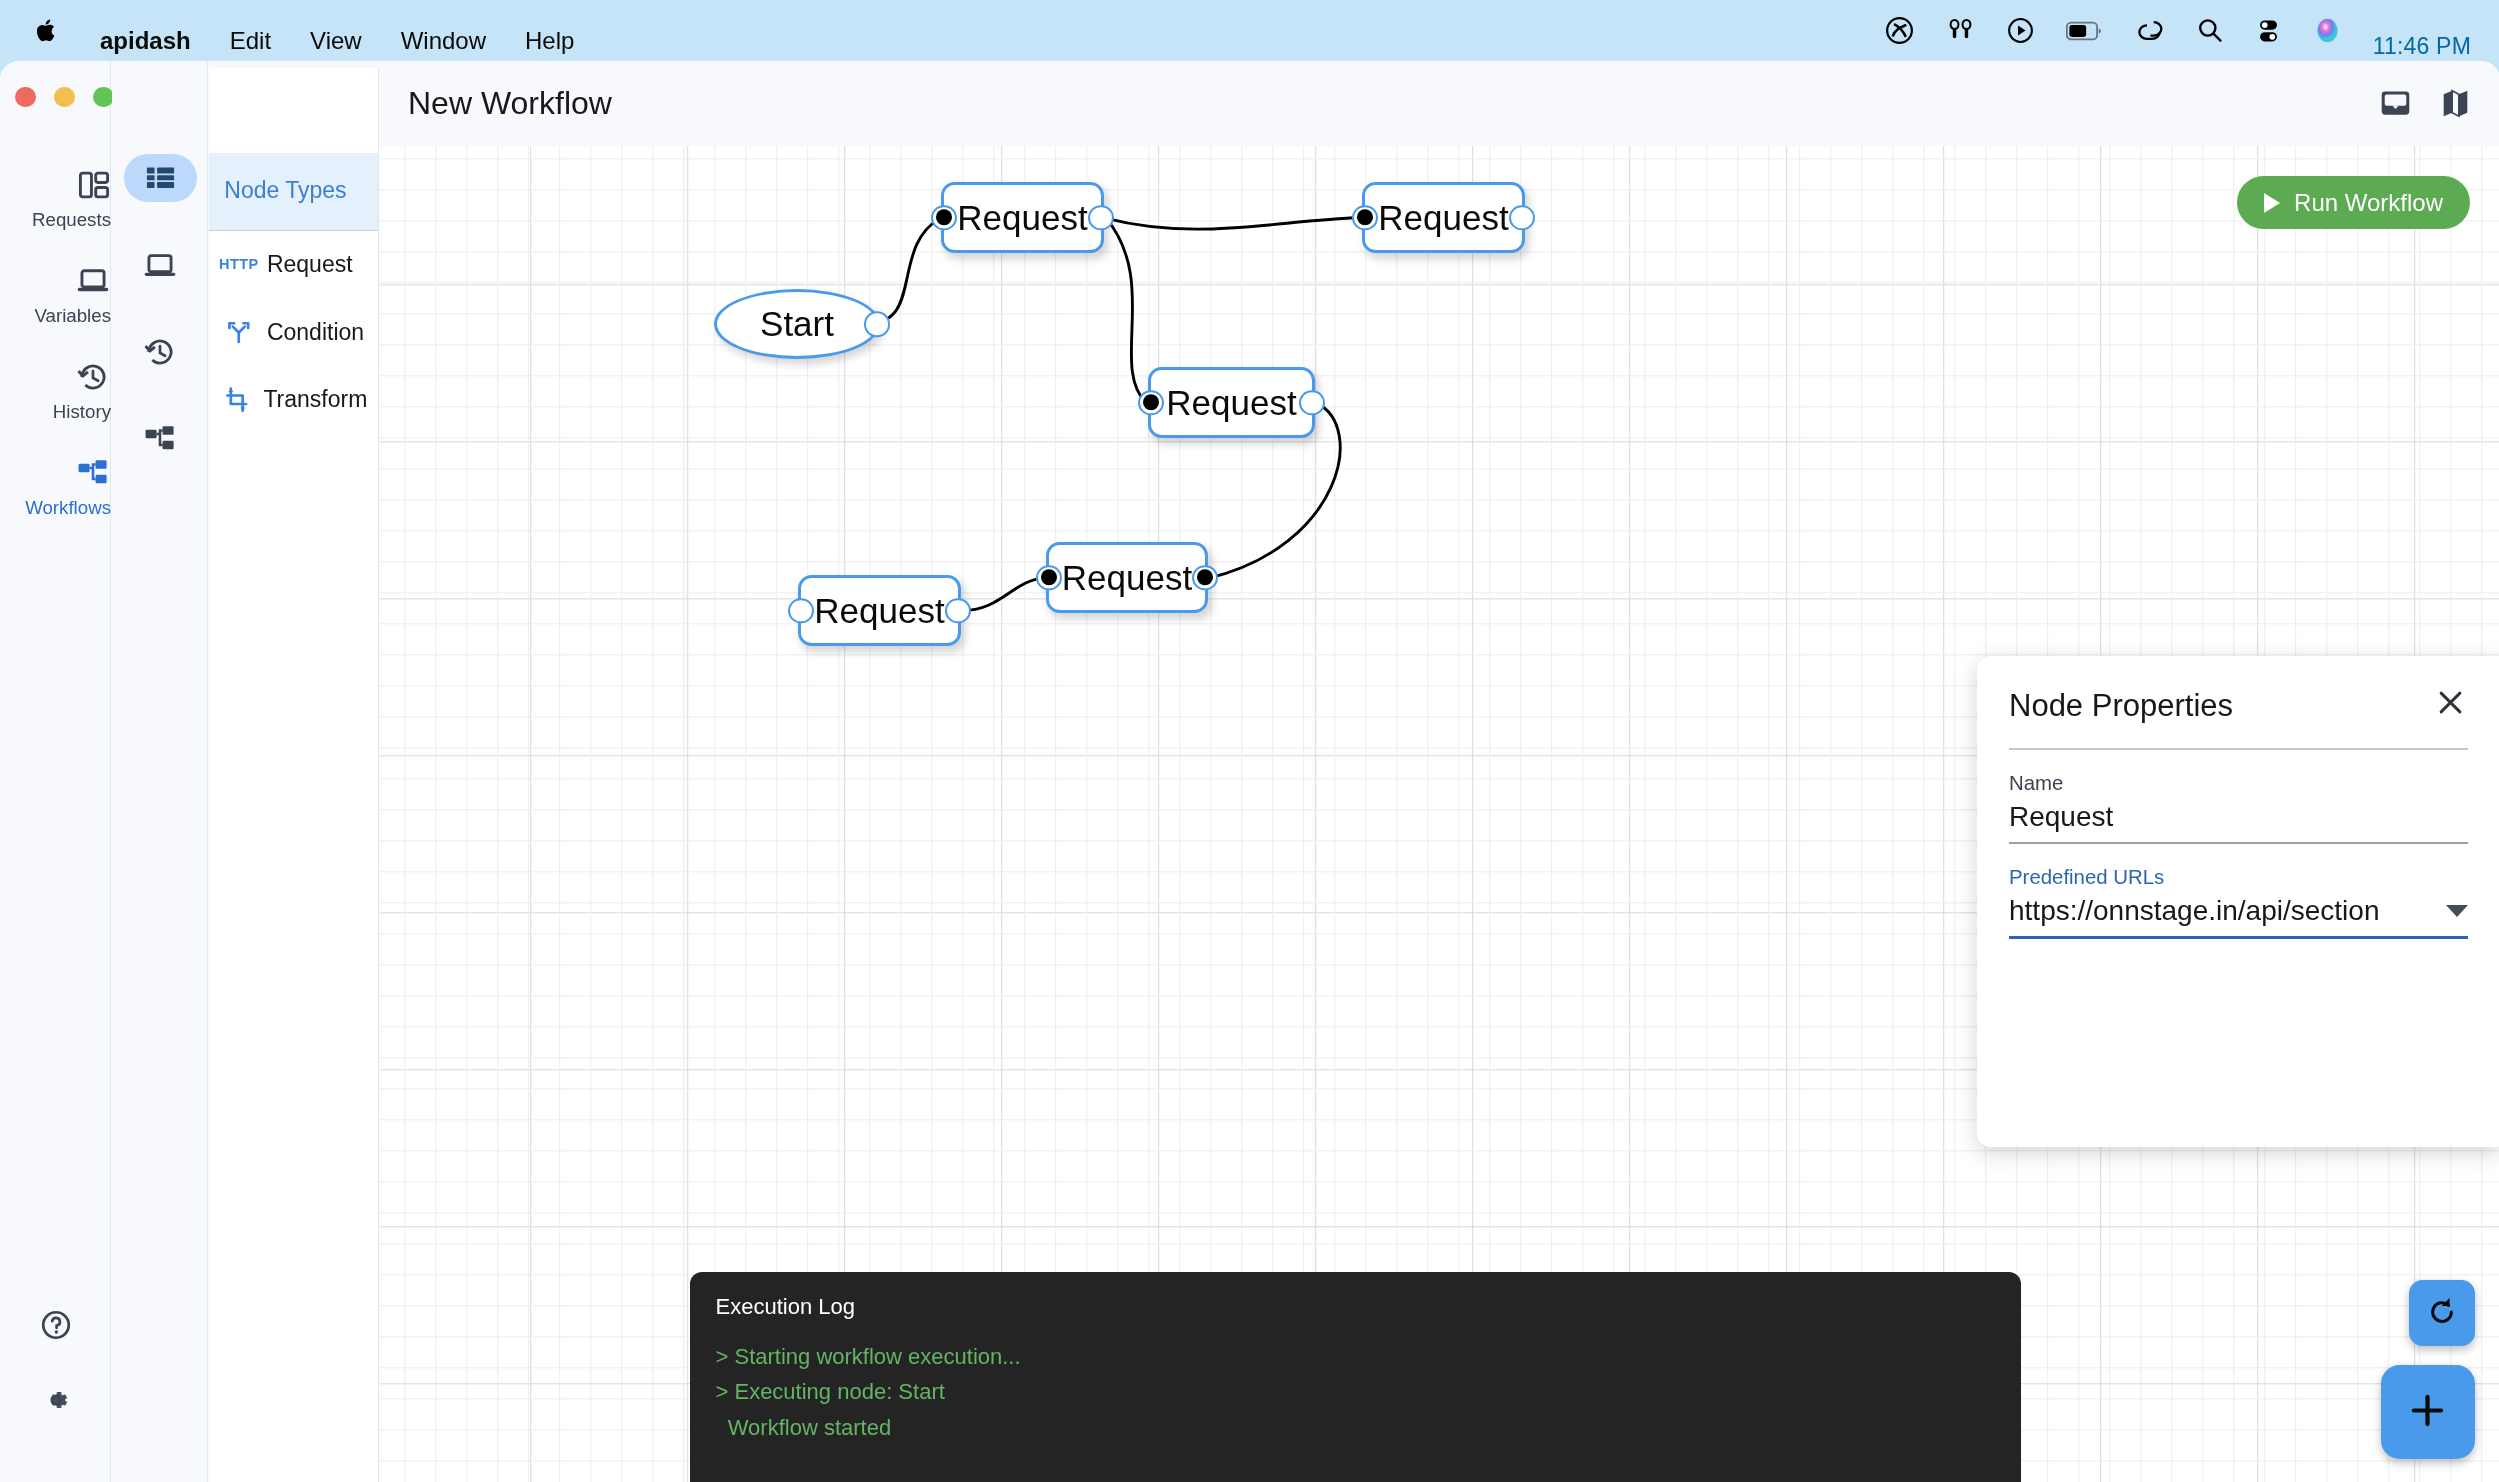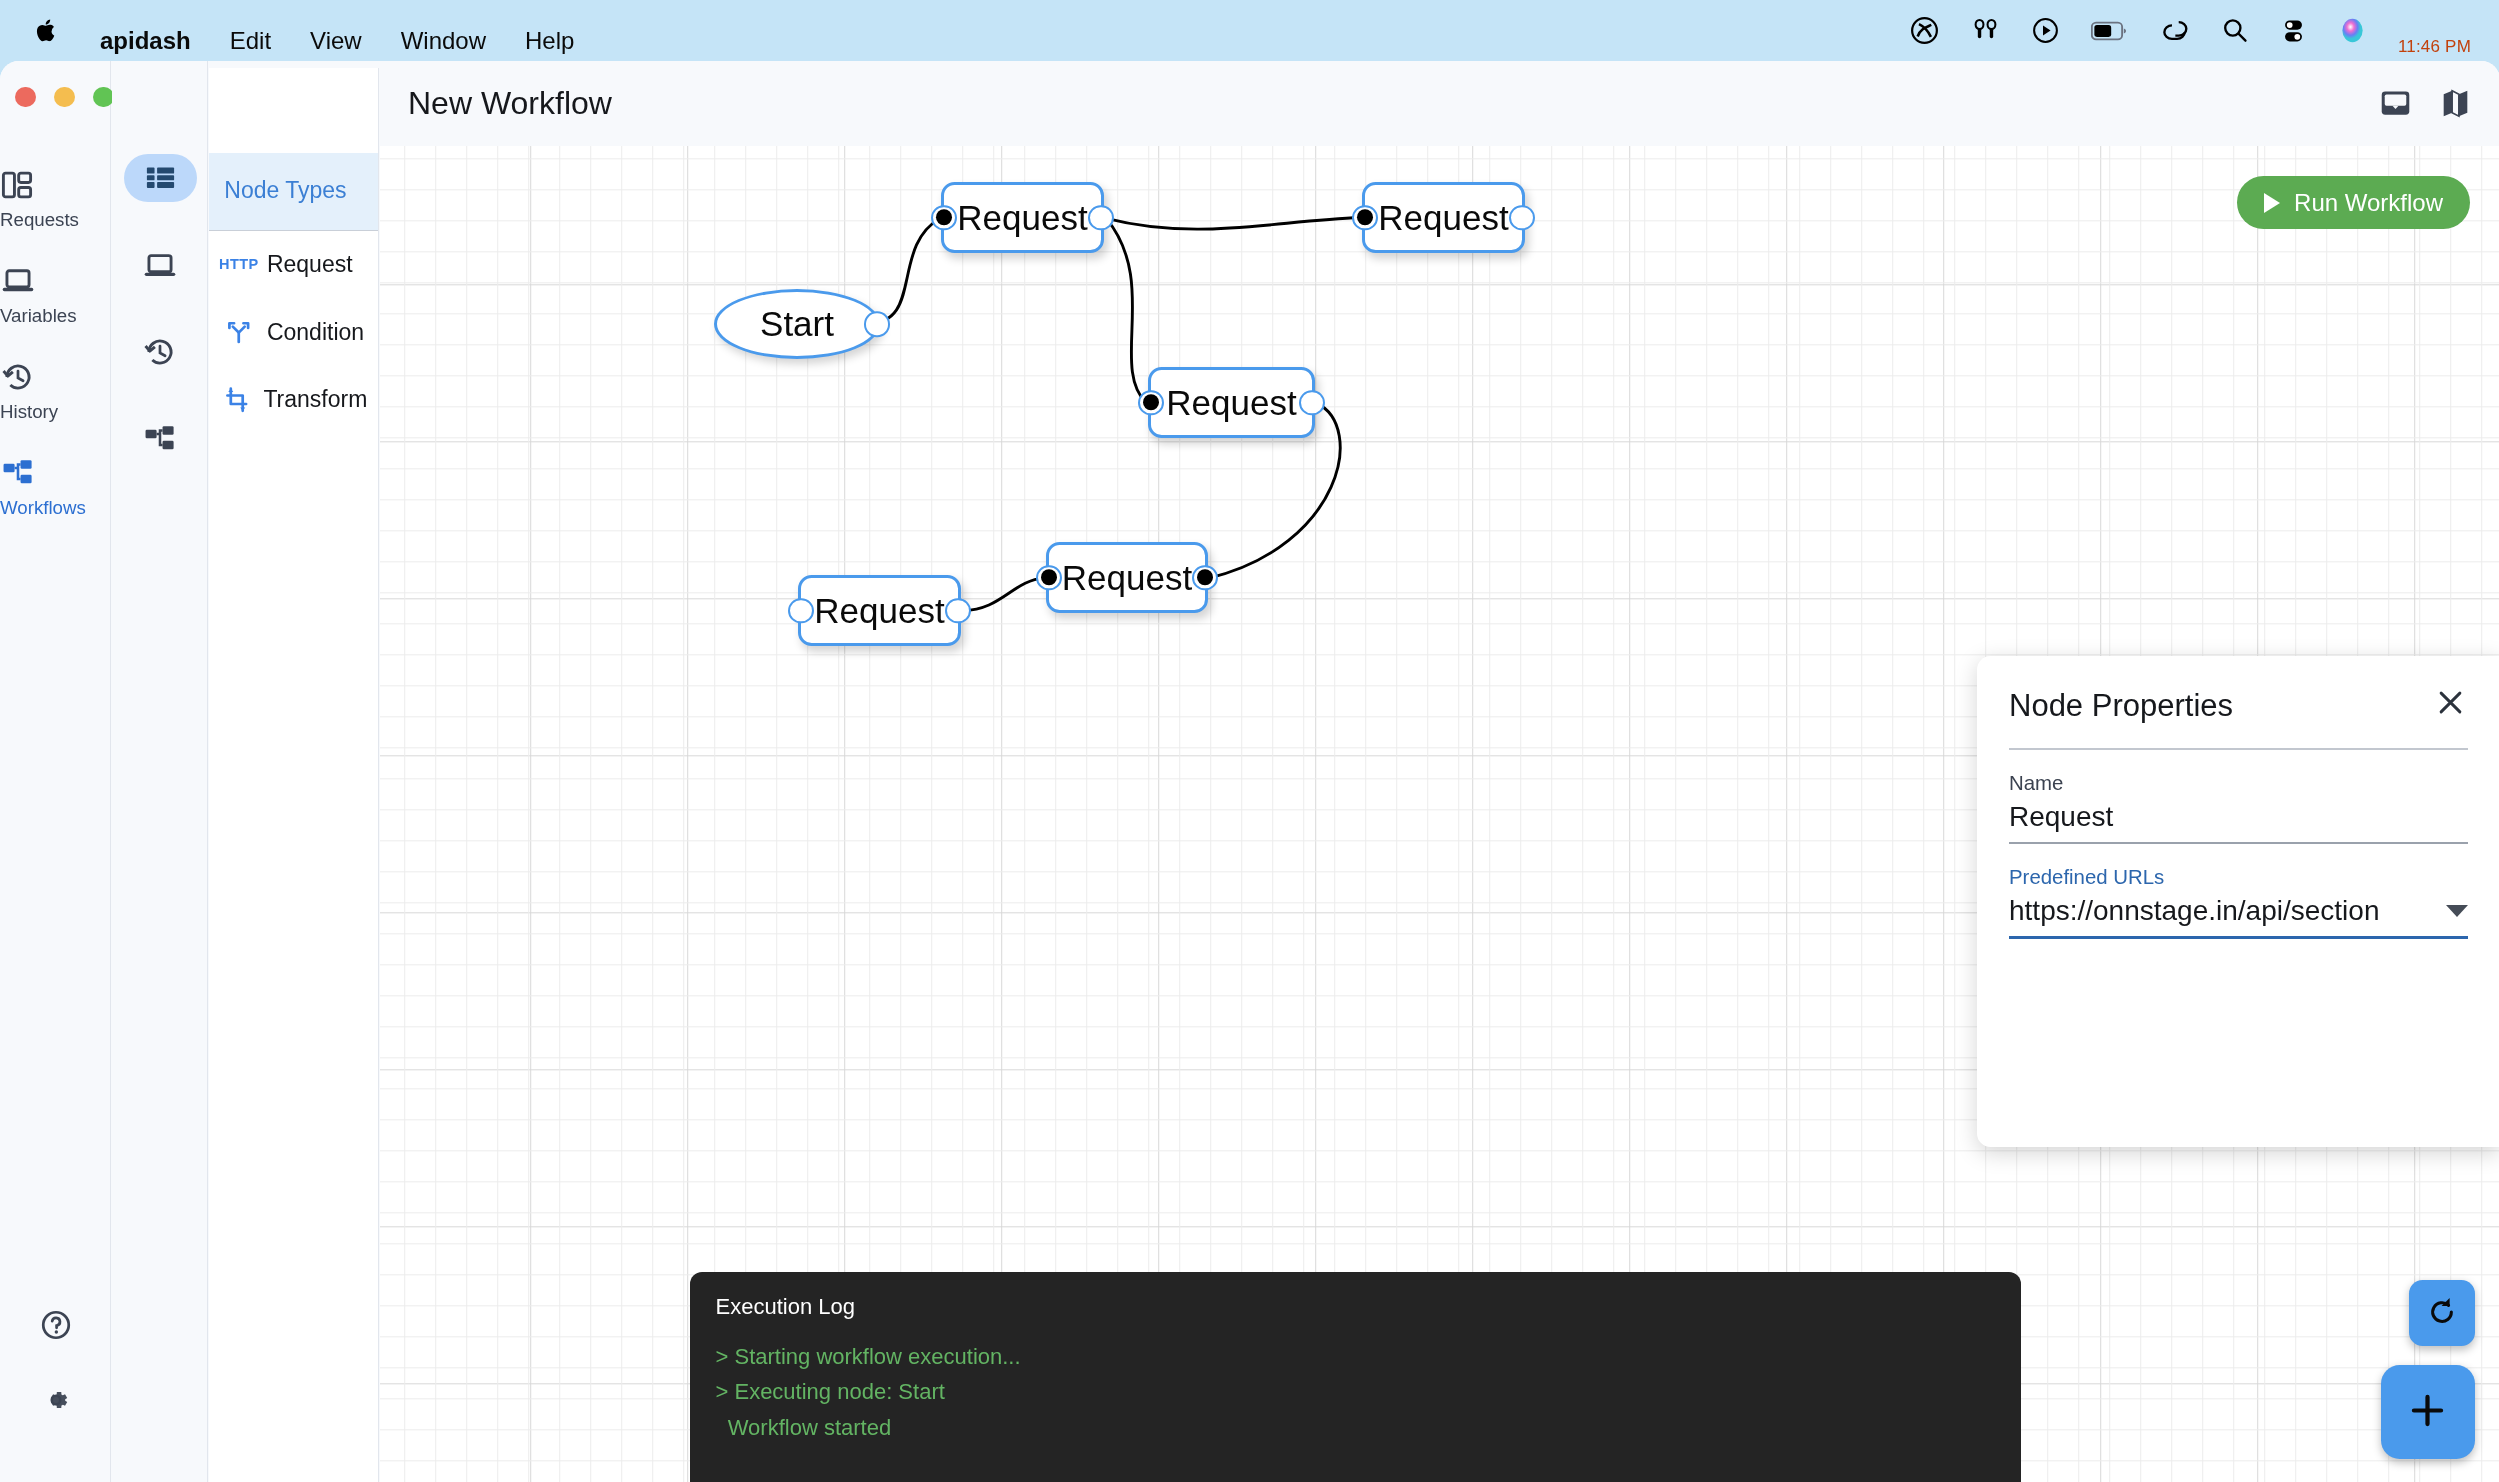--- a/index.html
+++ b/index.html
@@ -18,21 +18,21 @@
     display: flex; align-items: center;
     padding: 0 29px 0 32px;
     z-index: 50;
   }
   .mb-left { display: flex; align-items: center; gap: 39px; }
   .mb-apple { width: 29px; height: 34px; display: flex; align-items: center; justify-content: center; }
   .mb-item { font-size: 24px; color: #0a0a0a; white-space: nowrap; margin-top: 20px; }
   .mb-item.bold { font-weight: 700; }
   .mb-right { margin-left: auto; display: flex; align-items: center; gap: 32px; }
   .mb-icon { display: flex; align-items: center; justify-content: center; height: 34px; }
-  .mb-clock { font-size: 17px; color: #c2410c; letter-spacing: 0.2px; white-space: nowrap; margin-top: 32px; }
+  .mb-clock { font-size: 23px; color: #0369a1; letter-spacing: 0.2px; white-space: nowrap; margin-top: 32px; }
 
   
   .window {
     position: absolute; top: 61px; left: 0;
     width: 2500px; height: 1422px;
     background: #f7f9fc;
     border-top-left-radius: 18.7px;
     border-top-right-radius: 18.7px;
     overflow: hidden;
   }
@@ -43,21 +43,21 @@
     width: 111px; height: 1422px;
     background: #f7f9fc;
     border-right: 0.9px solid #e2e6ed;
   }
   .traffic { position: absolute; top: 25.5px; left: 15.3px; display: flex; gap: 18.7px; }
   .tl { width: 20.4px; height: 20.4px; border-radius: 50%; }
   .tl.r { background: #ec6a5e; } .tl.y { background: #f4bd4f; } .tl.g { background: #61c454; }
 
   .rail-items { position: absolute; top: 105px; left: 0; width: 111px; }
   .rail-item {
-    display: flex; flex-direction: column; align-items: flex-start;
+    display: flex; flex-direction: column; align-items: flex-end;
     gap: 6px; margin-bottom: 31px; cursor: pointer;
   }
   .rail-ico { height: 37px; display: flex; align-items: center; justify-content: center; }
   .rail-label { font-size: 18.7px; color: #3c4453; }
   .rail-item.active .rail-label { color: #2c6fd1; }
 
   .rail-bottom { position: absolute; bottom: 25.5px; left: 0; width: 111px; }
   .rail-bot-item { display: flex; justify-content: center; margin-bottom: 41px; cursor: pointer; }
 
   

